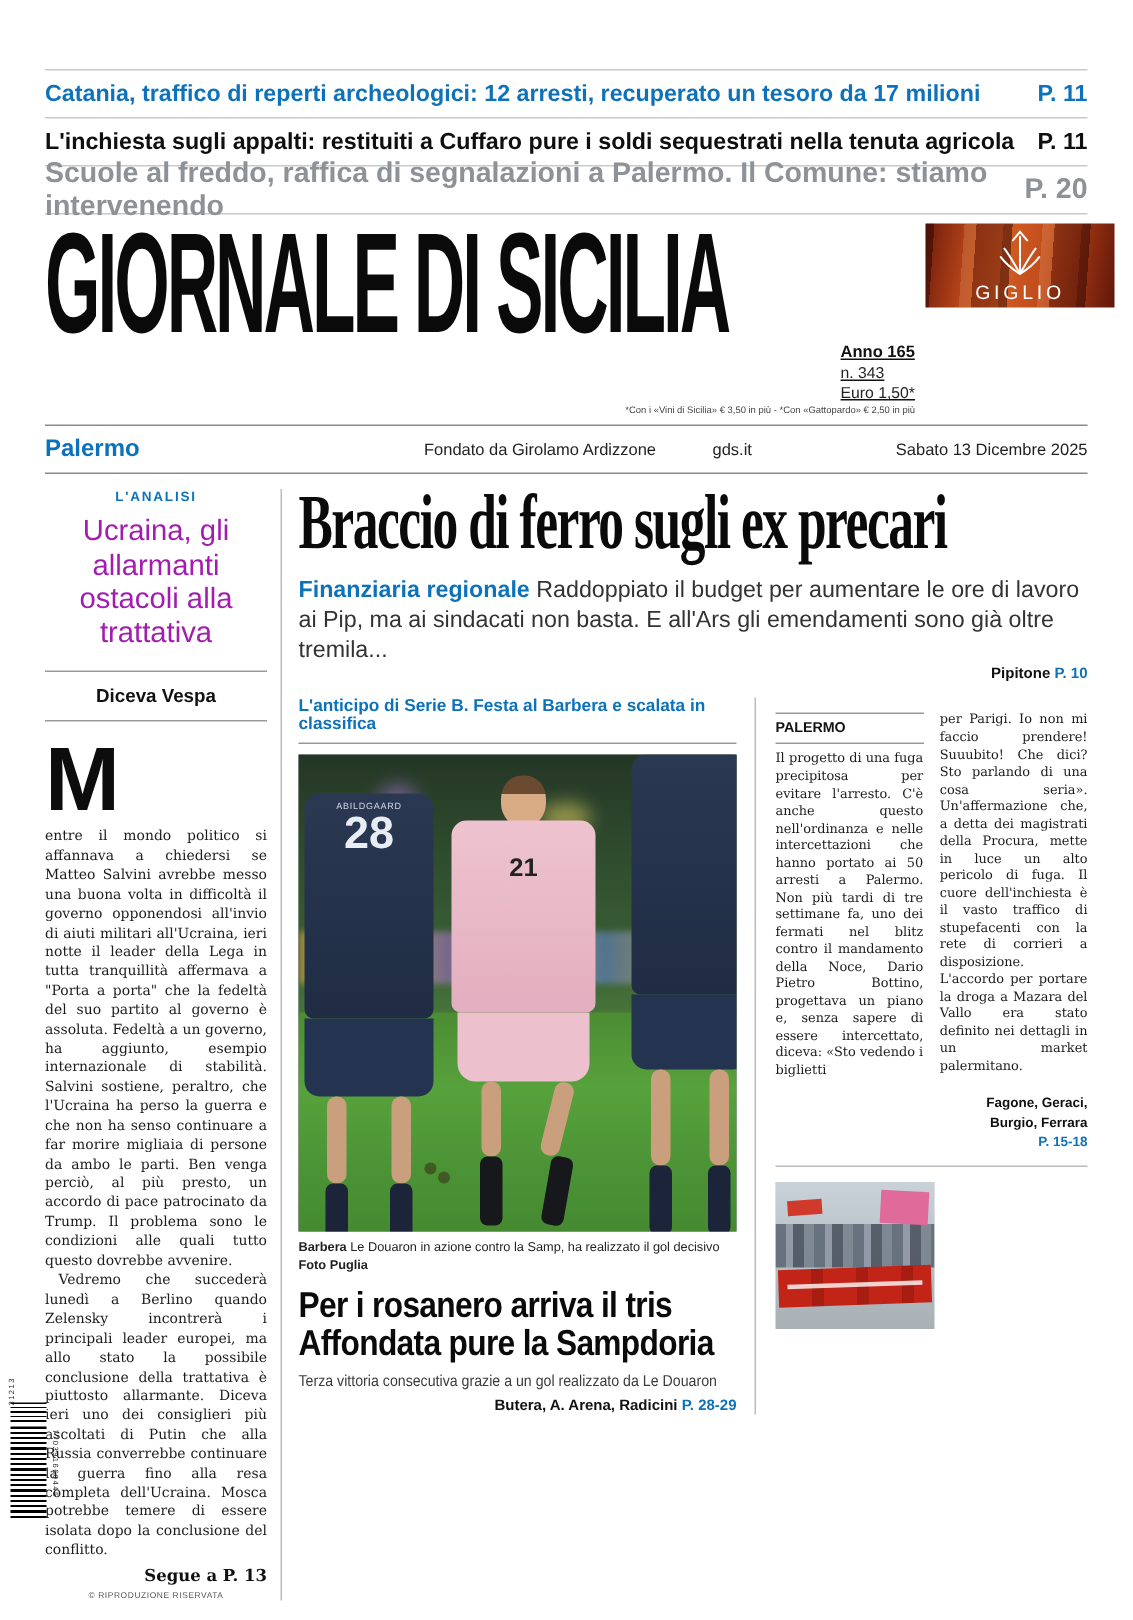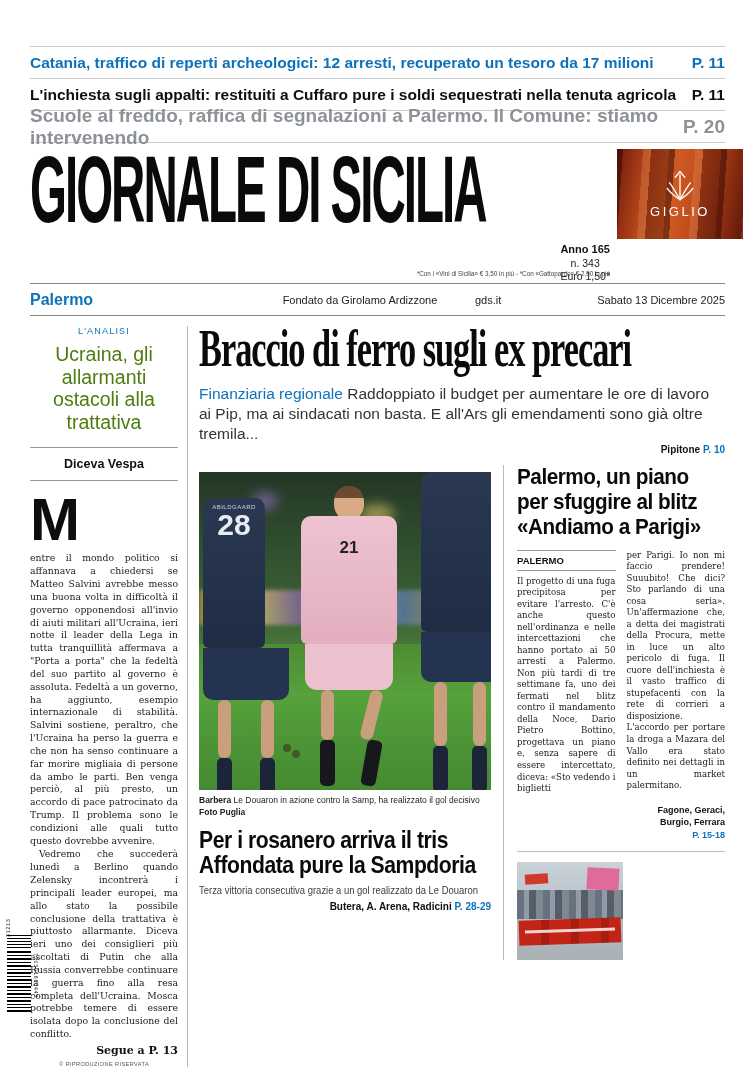--- a/index.html
+++ b/index.html
@@ -12,48 +12,48 @@
   .strip{border-top:1px solid #c9c9c9;}
   .strip-row{display:flex;justify-content:space-between;align-items:center;
              height:31px;border-bottom:1px solid #c9c9c9;font-weight:bold;font-size:15.5px;}
   .strip-row .pg{margin-left:12px;white-space:nowrap;}
   .c-blue{color:#0e72ba;} .c-black{color:#0f0f0f;} .c-gray{color:#8d9298;font-size:19px;}
 
   
   .masthead{position:relative;height:118px;margin-top:8px;}
   .mast-title{font-weight:800;font-size:95px;letter-spacing:-4px;line-height:.82;
               white-space:nowrap;transform:scaleX(.5);transform-origin:left top;color:#0a0a0a;}
-  .mast-ad{position:absolute;top:-2px;right:-18px;width:126px;height:90px;overflow:hidden;
+  .mast-ad{position:absolute;top:-2px;right:-18px;width:126px;height:56px;overflow:hidden;
            background:linear-gradient(100deg,#6e1c0b 0%,#b24218 22%,#cf5a22 45%,#c24d1d 60%,#8a2b10 85%,#5e170a 100%);}
   .mast-ad .folds{position:absolute;inset:0;
       background:repeating-linear-gradient(94deg,rgba(30,0,0,.45) 0 6px,rgba(255,255,255,0) 6px 26px,rgba(255,200,140,.18) 26px 34px,rgba(40,0,0,.3) 34px 52px);}
   .mast-ad .inner{position:absolute;inset:0;display:flex;flex-direction:column;
                   align-items:center;justify-content:center;color:#fff;}
   .mast-ad .brand{font-size:13px;letter-spacing:2.5px;margin-top:2px;}
-  .edition{position:absolute;top:92px;right:115px;text-align:center;line-height:1.25;}
+  .edition{position:absolute;top:78px;right:115px;text-align:left;line-height:1.25;text-decoration:underline;}
   .edition .anno{font-weight:bold;font-size:11px;}
   .edition .num,.edition .price{font-size:10.5px;color:#222;}
   .edition-note{position:absolute;top:119px;right:115px;font-size:6.3px;color:#444;white-space:nowrap;}
 
   
   .dateline{display:flex;align-items:center;border-top:1px solid #8a8a8a;border-bottom:1px solid #8a8a8a;
             height:31px;margin-top:14px;font-size:11px;color:#222;}
   .dateline .city{color:#0e72ba;font-weight:bold;font-size:16px;flex:0 0 215px;}
   .dateline .founded{flex:0 0 230px;text-align:center;}
   .dateline .site{flex:1;}
   .dateline .date{text-align:right;}
 
   
   .main{display:flex;margin-top:10px;align-items:stretch;}
   .left-col{width:148px;flex:0 0 148px;padding-right:9px;border-right:1px solid #bbb;}
   .right-area{flex:1;padding-left:11px;min-width:0;}
 
-  .kick{color:#0e72ba;font-weight:normal;}
+  .kick{color:#0e72ba;font-weight:bold;}
   .an-kicker{font-size:9px;letter-spacing:1.2px;text-align:center;}
-  .an-title{font-size:19.5px;line-height:1.16;text-align:center;color:#4d7c0f;margin:7px 0 14px;}
+  .an-title{font-size:19.5px;line-height:1.16;text-align:center;color:#a21caf;margin:7px 0 14px;}
   .an-rule{border:0;border-top:1px solid #999;margin:0;}
   .an-author{font-weight:bold;font-size:12.5px;text-align:center;margin:9px 0;}
   .an-drop{font-size:60px;font-weight:800;line-height:.95;margin:10px 0 4px;color:#0d0d0d;}
   .serif{font-family:"DejaVu Serif","Liberation Serif",serif;}
   .an-body{font-size:9.3px;line-height:1.38;text-align:justify;color:#1b1b1b;}
   .an-body.p2{text-indent:9px;margin-top:1px;}
   .an-more{font-weight:bold;font-size:11px;text-align:right;margin-top:3px;}
   .an-copy{font-size:5.6px;color:#555;text-align:center;letter-spacing:.4px;margin-top:4px;}
 
   
@@ -218,31 +218,32 @@
         <span>Raddoppiato il budget per aumentare le ore di lavoro ai Pip, ma ai sindacati non basta. E all'Ars gli emendamenti sono già oltre tremila...</span>
       </div>
       <div class="lead-by">
         <span>Pipitone</span>
         <span class="pg-blue">P. 10</span>
       </div>
 
       <div class="cols">
 
         <div class="col-center">
+          <div class="sb-kicker">L'anticipo di Serie B. Festa al Barbera e scalata in classifica</div>
 
           <div class="photo">
             <div class="crowd"></div>
             <div class="blob" style="left:18%;top:6%;width:26px;height:18px;background:#8a68b0;opacity:.7"></div>
             <div class="blob" style="left:55%;top:10%;width:34px;height:20px;background:#d8c860;opacity:.6"></div>
             <div class="blob" style="left:80%;top:4%;width:22px;height:16px;background:#60a860;opacity:.6"></div>
             <div class="adboard"></div>
             <div class="grass"></div>
 
             <div class="player" style="left:4px;top:26px;width:86px">
-              <div class="torso p-navy" style="width:62px;height:150px">
+              <div class="torso p-navy" style="width:86px;height:150px">
                 <div class="pname">ABILDGAARD</div>
                 <div class="pnum">28</div>
               </div>
               <div style="width:86px;height:52px;background:#243350;border-radius:0 0 10px 10px"></div>
               <div class="legs" style="width:86px">
                   <div class="leg"></div>
                   <div class="leg"></div>
                 </div>
               <div class="legs" style="width:86px">
                   <div class="sock" style="background:#1b2438"></div>
@@ -297,25 +298,20 @@
           </div>
           <div class="sb-stand">Terza vittoria consecutiva grazie a un gol realizzato da Le Douaron</div>
           <div class="sb-by">
             <span>Butera, A. Arena, Radicini</span>
             <span class="pg-blue">P. 28-29</span>
           </div>
         </div>
 
         <div class="col-right">
 
-          <div class="bz-title">
-            <div class="ln">Palermo, un piano</div>
-            <div class="ln">per sfuggire al blitz</div>
-            <div class="ln">«Andiamo a Parigi»</div>
-          </div>
           <div class="bz-cols">
             <div class="bz-col">
               <div class="bz-city">PALERMO</div>
               <div class="bz-body serif">Il progetto di una fuga precipitosa per evitare l'arresto. C'è anche questo nell'ordinanza e nelle intercettazioni che hanno portato ai 50 arresti a Palermo. Non più tardi di tre settimane fa, uno dei fermati nel blitz contro il mandamento della Noce, Dario Pietro Bottino, progettava un piano e, senza sapere di essere intercettato, diceva: «Sto vedendo i biglietti</div>
             </div>
             <div class="bz-col">
               <div class="bz-body serif">per Parigi. Io non mi faccio prendere! Suuubito! Che dici? Sto parlando di una cosa seria». Un'affermazione che, a detta dei magistrati della Procura, mette in luce un alto pericolo di fuga. Il cuore dell'inchiesta è il vasto traffico di stupefacenti con la rete di corrieri a disposizione. L'accordo per portare la droga a Mazara del Vallo era stato definito nei dettagli in un market palermitano.</div>
               <div class="bz-by">
                 <span>Fagone, Geraci, Burgio, Ferrara</span><br>
                 <span class="pg-blue">P. 15-18</span>

